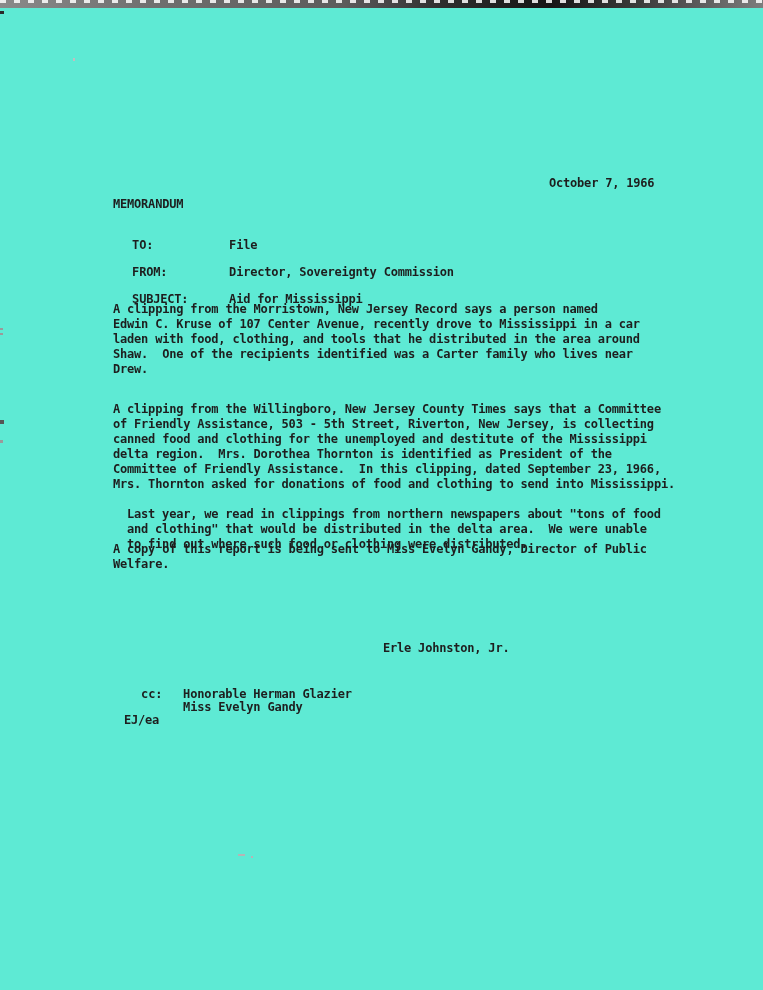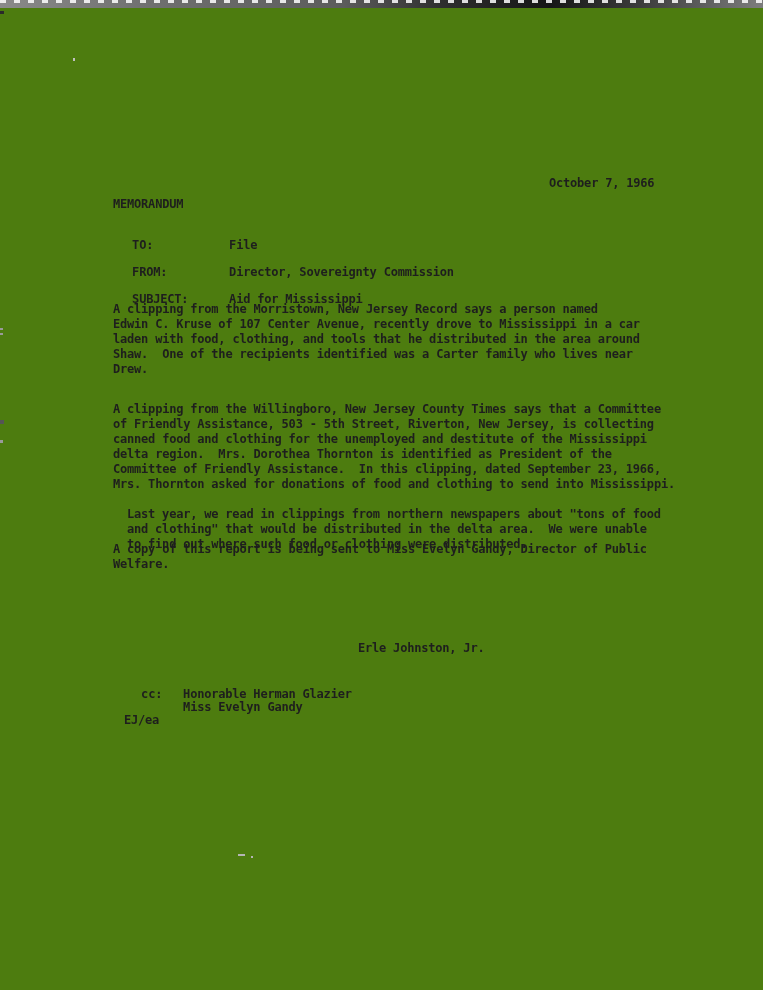--- a/index.html
+++ b/index.html
@@ -4,21 +4,21 @@
 <style>
   html, body {
     margin: 0;
     padding: 0;
     background: #ffffff;
   }
   .page {
     position: relative;
     width: 763px;
     height: 990px;
-    background: #4d7c0f;
+    background: #5eead4;
     overflow: hidden;
     font-family: "DejaVu Sans Mono", "Liberation Mono", monospace;
     font-weight: 700;
     font-size: 12px;
     line-height: 15px;
     letter-spacing: -0.2px;
     color: #1e1e1e;
   }
   
   .scan-band {
@@ -86,21 +86,21 @@
 canned food and clothing for the unemployed and destitute of the Mississippi
 delta region.  Mrs. Dorothea Thornton is identified as President of the
 Committee of Friendly Assistance.  In this clipping, dated September 23, 1966,
 Mrs. Thornton asked for donations of food and clothing to send into Mississippi.</div>
   <div class="lines" style="top:507px; left:127px;">Last year, we read in clippings from northern newspapers about "tons of food
 and clothing" that would be distributed in the delta area.  We were unable
 to find out where such food or clothing were distributed.</div>
   <div class="lines" style="top:542px; left:113px;">A copy of this report is being sent to Miss Evelyn Gandy, Director of Public
 Welfare.</div>
 
-  <div class="abs" style="top:641px; left:358px;">Erle Johnston, Jr.</div>
+  <div class="abs" style="top:641px; left:383px;">Erle Johnston, Jr.</div>
 
   <div class="cc-row" style="top:672px;">
     <span class="cc-label">cc:</span><span>Honorable Herman Glazier</span>
   </div>
   <div class="cc-row" style="top:685px;">
     <span class="cc-label"></span><span>Miss Evelyn Gandy</span>
   </div>
 
   <div class="abs faded-none" style="top:713px; left:124px;">EJ/ea</div>
 

